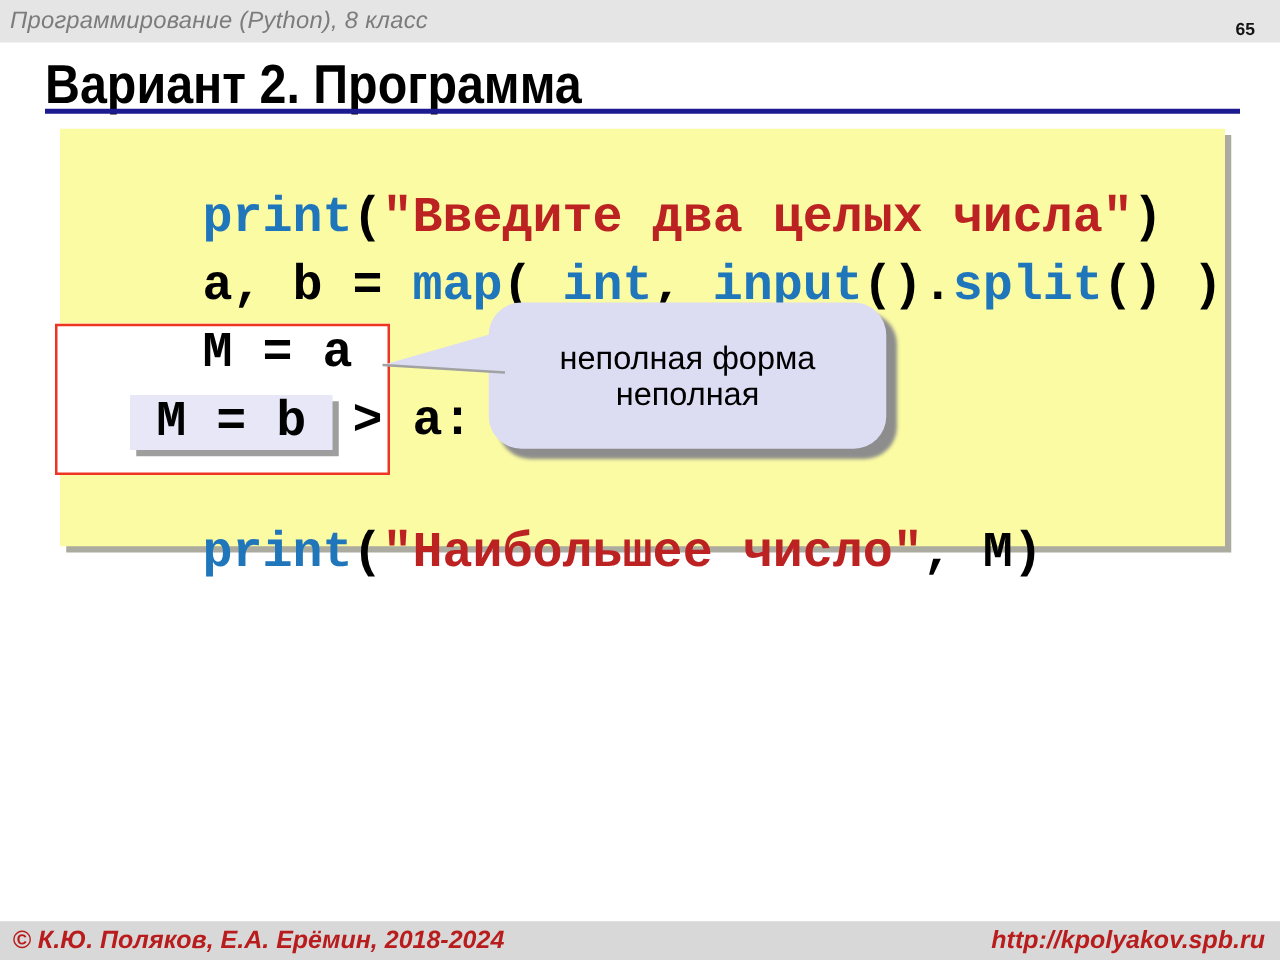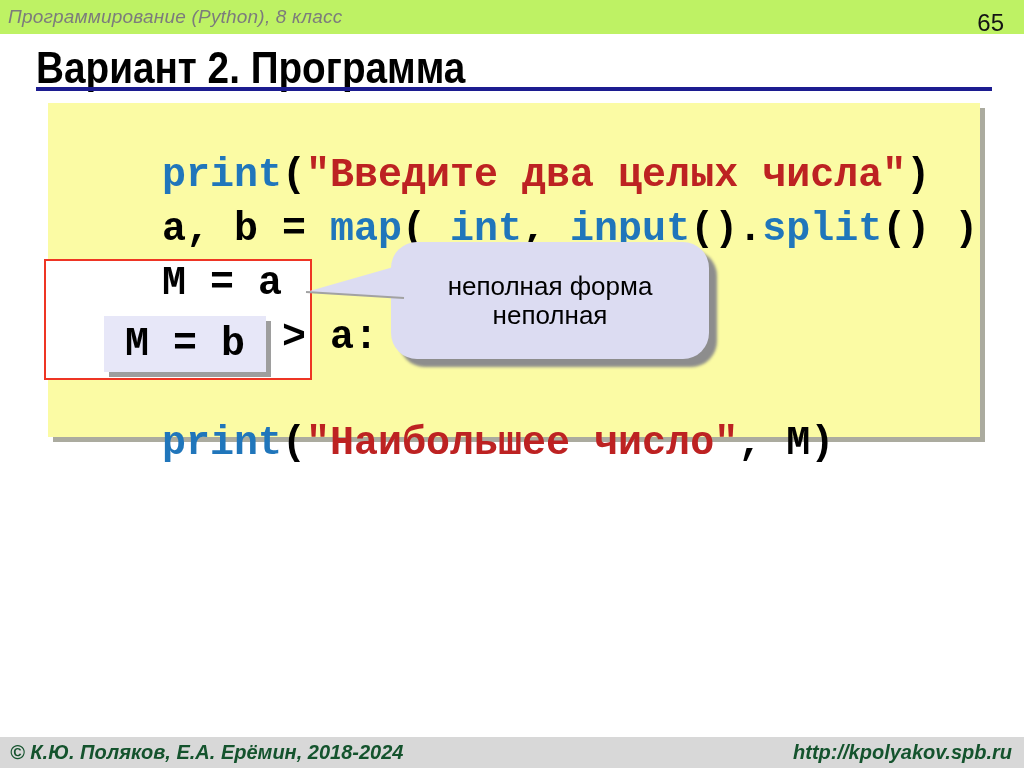--- a/index.html
+++ b/index.html
@@ -5,29 +5,29 @@
   * { margin:0; padding:0; box-sizing:border-box; }
   html,body { background:#ffffff; }
   .slide {
     position:relative; width:1024px; height:768px;
     background:#ffffff; overflow:hidden;
     font-family:"Liberation Sans", sans-serif;
   }
   
   .header-bar {
     position:absolute; left:0; top:0; width:1024px; height:34px;
-    background:#bef264;
+    background:#e5e5e5;
     display:flex; justify-content:space-between; align-items:center;
     padding:0 20px 0 8px;
   }
   .header-course {
     font-style:italic; font-size:19px; color:#7c7c7c; letter-spacing:0.2px;
   }
   .page-number {
-    font-weight:normal; font-size:24px; color:#141414; font-style:normal;margin-top:12px;
+    font-weight:bold; font-size:14px; color:#141414; font-style:normal;margin-top:12px;
   }
   
   .slide-title {
     position:absolute; left:36px; top:46px;
     font-weight:bold; font-size:44px; line-height:1.0; color:#000000;
     transform:scaleX(0.88); transform-origin:left center; white-space:nowrap;
   }
   .title-underline {
     position:absolute; left:36px; top:87px; width:956px; height:4px;
     background:#1c1c90;
@@ -49,21 +49,21 @@
     font-weight:bold; font-size:40px; line-height:44px; white-space:pre;
     color:#000;
   }
   .tok { white-space:pre; }
   .fn  { color:#2076bb;margin-top:40px; }
   .kw  { color:#2e2ee0; }
   .str { color:#bd2222; }
   .pl  { color:#000000; }
   
   .inline-box {
-    position:absolute; left:104px; top:316px; width:162px; height:56px;
+    position:absolute; left:104px; top:316px; width:162px; height:44px;
     background:#e7e7f8; box-shadow:5px 5px 0 #9e9e9e; z-index:3;
     display:flex; align-items:center; justify-content:center;
     font-family:"Liberation Mono","DejaVu Sans Mono",monospace;
     font-weight:bold; font-size:40px; color:#000;
   }
   
   .callout {
     position:absolute; left:391px; top:242px; width:318px; height:117px;
     background:#dcdcf2; border-radius:26px;
     box-shadow:8px 8px 3px #8d8d8d; z-index:4;
@@ -75,21 +75,21 @@
     position:absolute; left:300px; top:256px; z-index:5;
   }
   
   .footer-bar {
     position:absolute; left:0; top:737px; width:1024px; height:31px;
     background:#d8d8d8;
     display:flex; justify-content:space-between; align-items:center;
     padding:0 12px 0 10px;
   }
   .footer-text {
-    font-style:italic; font-weight:bold; font-size:20px; color:#14532d;
+    font-style:italic; font-weight:bold; font-size:20px; color:#b91c1c;
     text-decoration:none;
   }
 </style>
 </head>
 <body>
 
 <div class="slide">
 
   <div class="header-bar">
     <span class="header-course">Программирование (Python), 8 класс</span>

